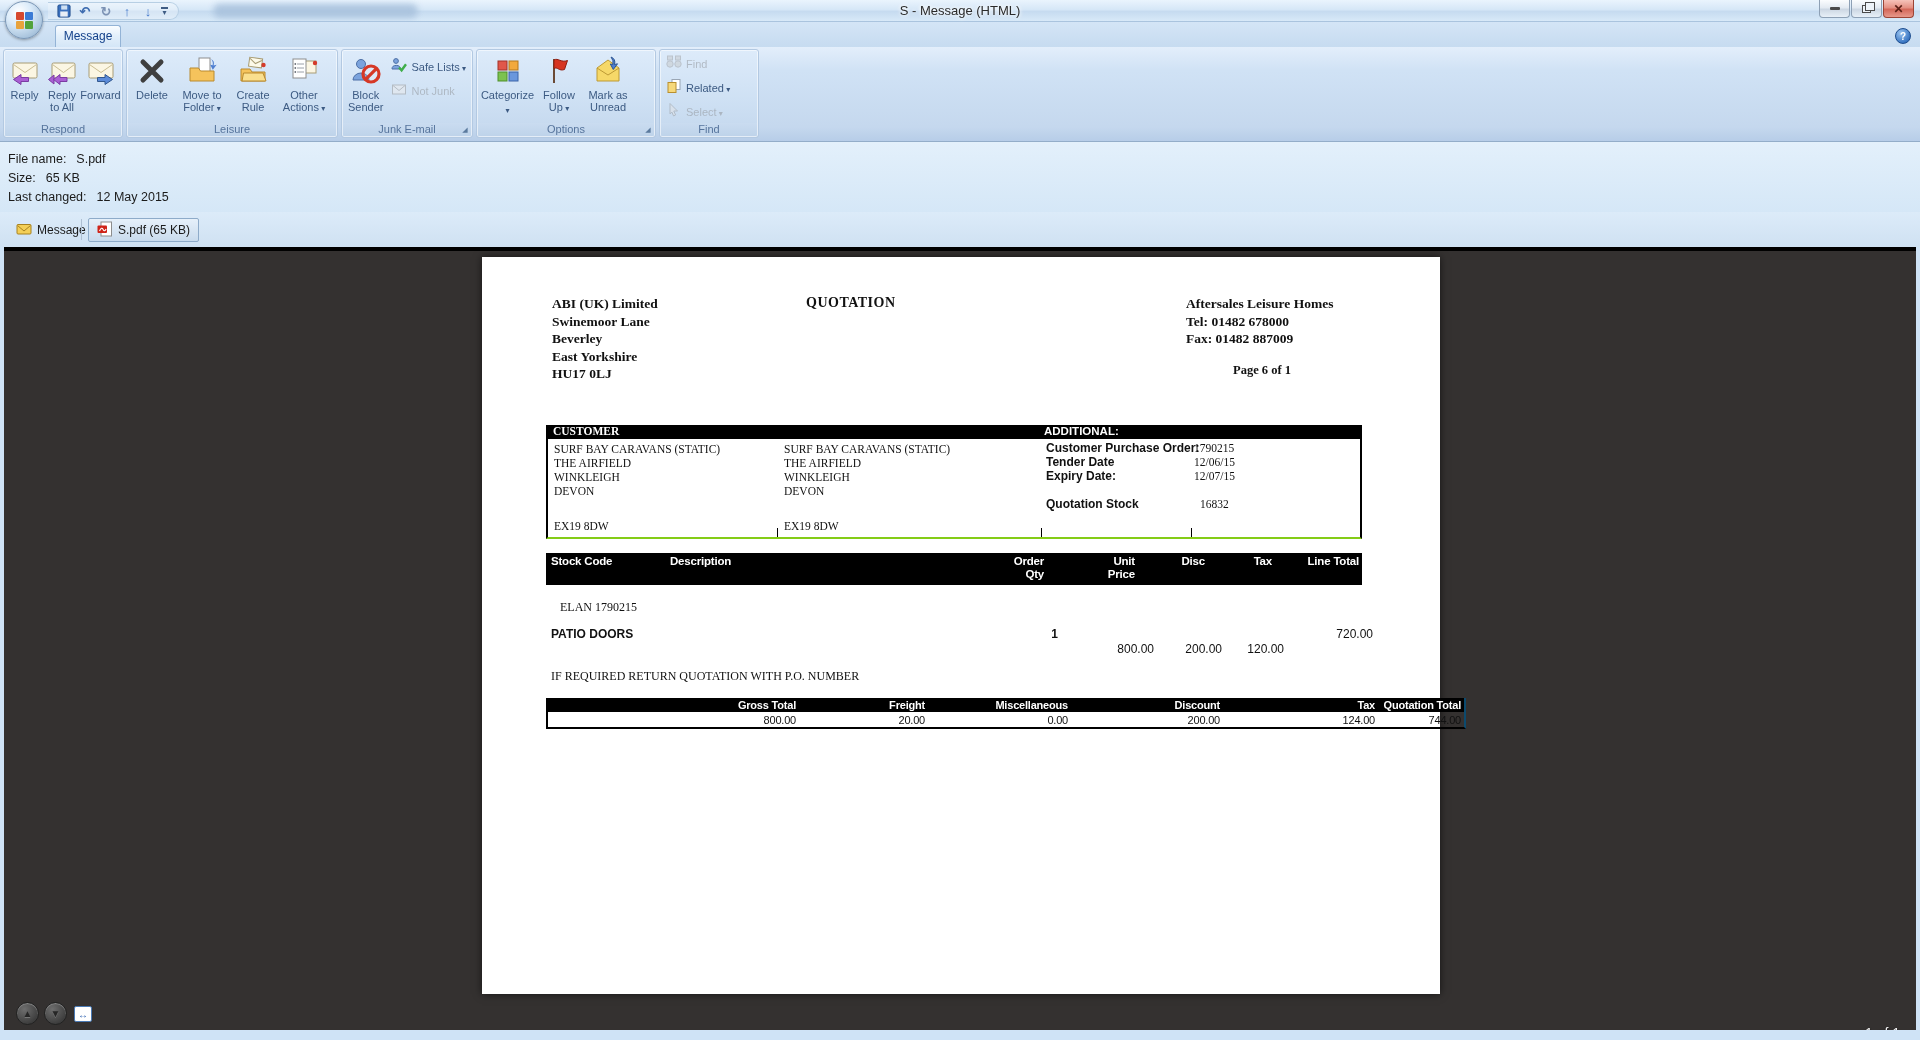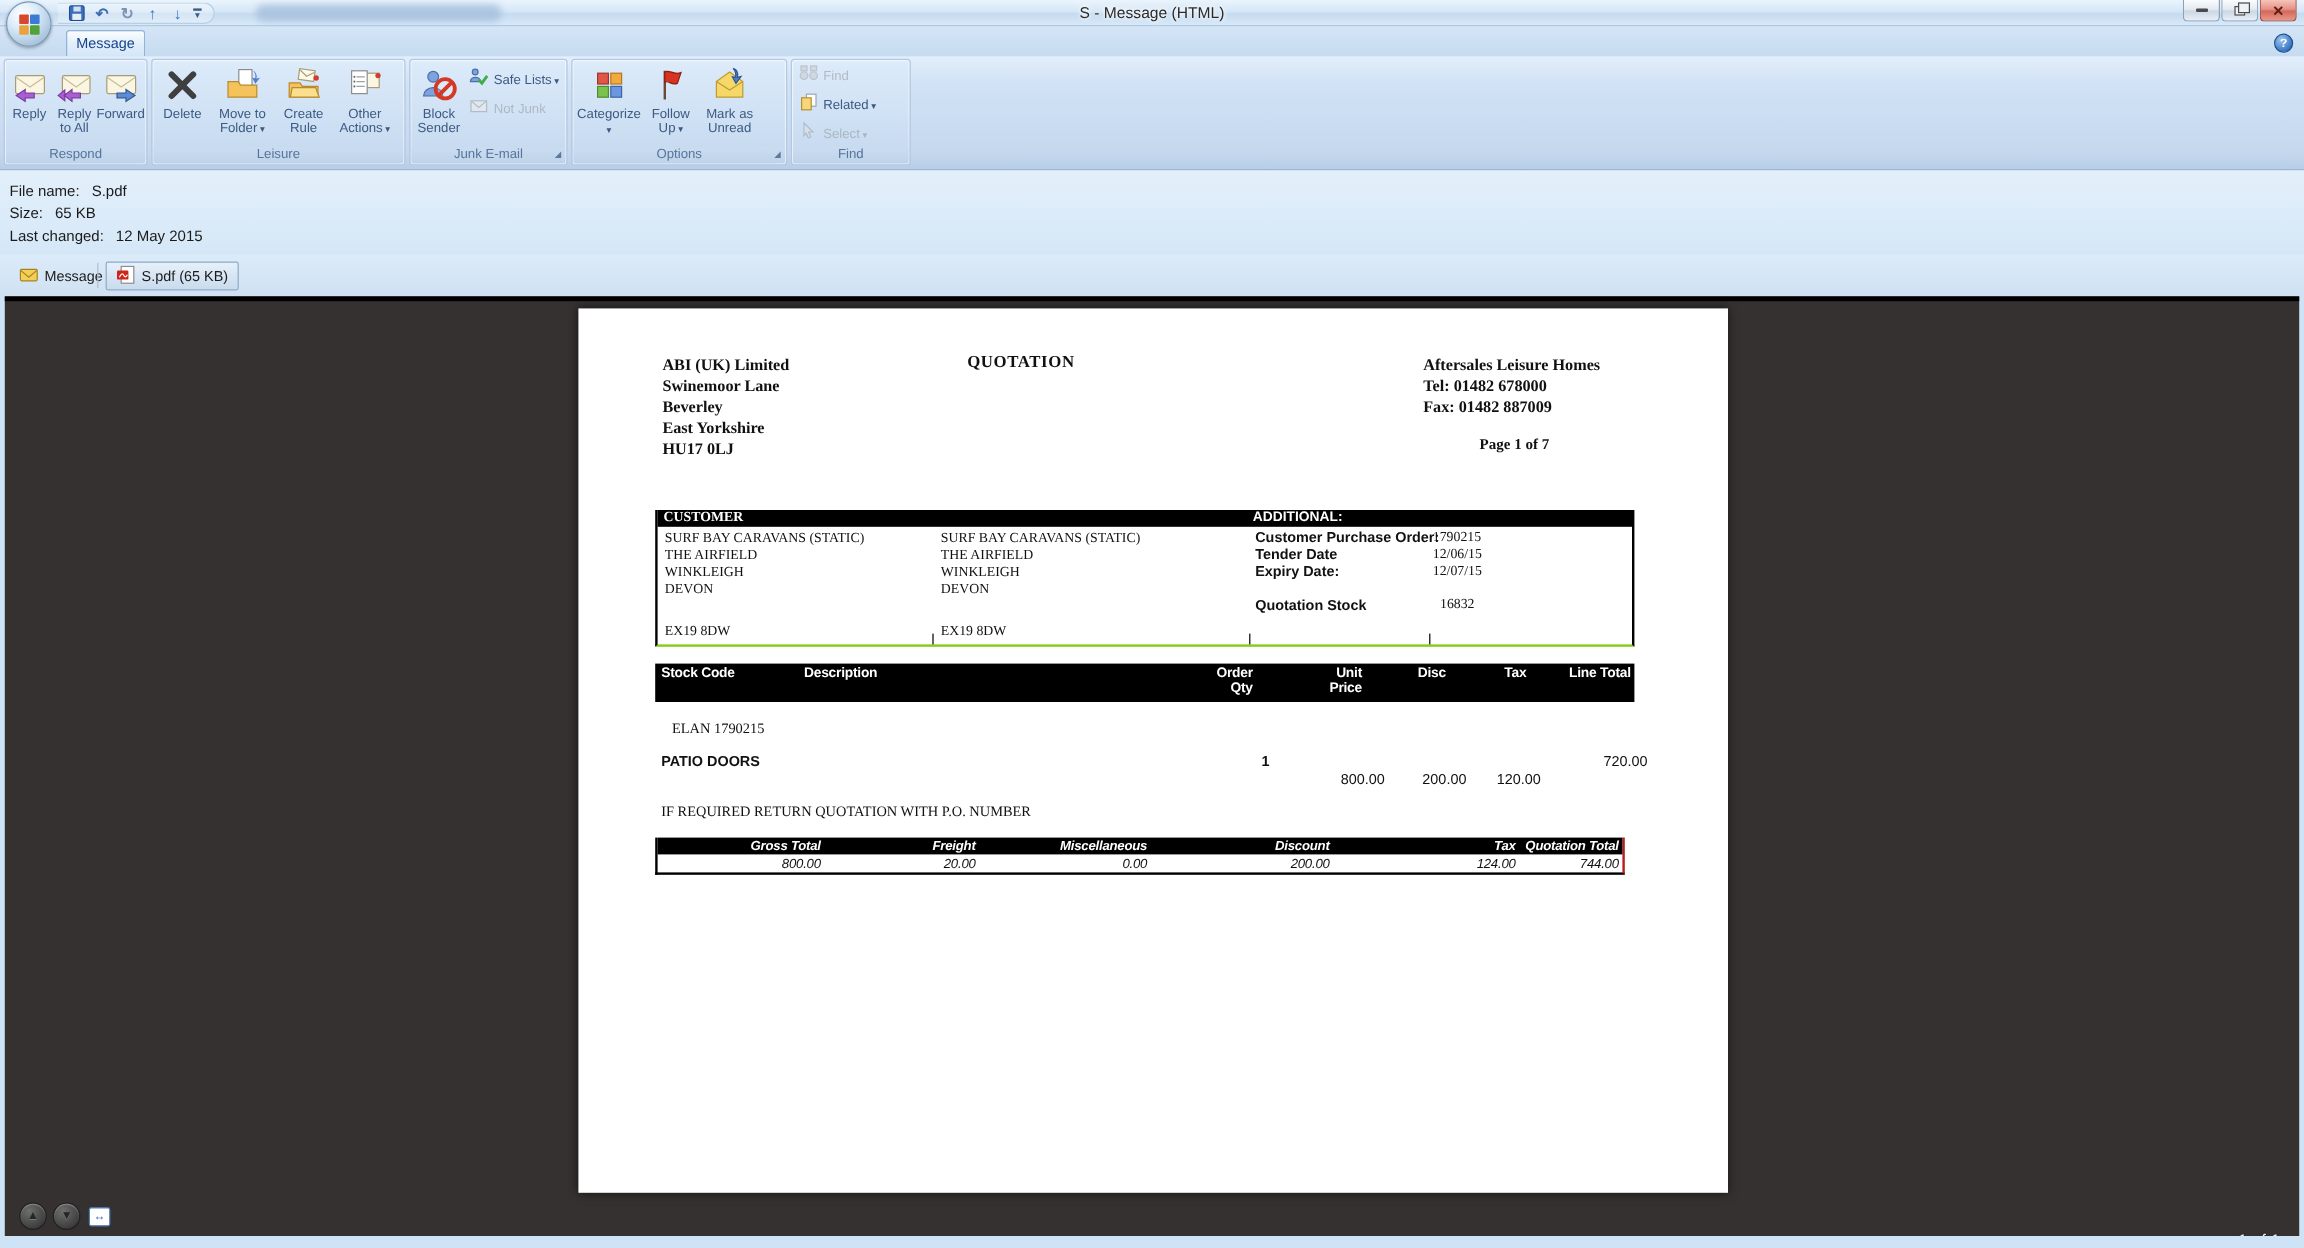--- a/index.html
+++ b/index.html
@@ -132,22 +132,22 @@
   .tick { position:absolute; bottom:0; width:1px; height:9px; background:#000; }
 
   .itemstbl { position:absolute; left:64px; top:296px; width:816px; }
   .items-head { position:relative; width:816px; height:32px; }
   .ithc { position:absolute; top:2px; font-size:11.5px; font-weight:bold; letter-spacing:-.2px;
     line-height:13px; }
   .r { text-align:right; }
   .itcell { position:absolute; font-size:12px; color:#111; }
   .note { position:absolute; left:69px; top:412px; font-size:12px; color:#111; }
 
-  .tottbl { position:absolute; left:64px; top:441px; width:808px; height:31px;
-    border-left:2px solid #000; border-right:2px solid #b91c1c; border-bottom:2px solid #000;font-style:italic; }
+  .tottbl { position:absolute; left:64px; top:441px; width:920px; height:31px;
+    border-left:2px solid #000; border-right:2px solid #0c4a6e; border-bottom:2px solid #000; }
   .tot-head { position:absolute; left:0; top:0; width:100%; height:14px; }
   .tothc { position:absolute; top:1px; font-size:11px; font-weight:bold; letter-spacing:-.2px; }
   .totvc { position:absolute; top:16px; font-size:11px; color:#111; letter-spacing:-.2px; }
 </style>
 </head>
 <body>
 
 <div id="app">
 
   <div class="titlebar">
@@ -441,21 +441,21 @@
         <div>Beverley</div>
         <div>East Yorkshire</div>
         <div>HU17 0LJ</div>
       </div>
       <div class="hdr-title serif">QUOTATION</div>
       <div class="hdr-right serif">
         <div>Aftersales Leisure Homes</div>
         <div>Tel: 01482 678000</div>
         <div>Fax: 01482 887009</div>
       </div>
-      <div class="pagelbl serif">Page 1 of 7</div>
+      <div class="pagelbl serif">Page 6 of 1</div>
 
       <div class="custtbl">
         <div class="cust-head blackbar">
           <span class="h1 serif">CUSTOMER</span>
           <span class="h2">ADDITIONAL:</span>
         </div>
         <div class="addr serif" style="left:6px">
           <div>SURF BAY CARAVANS (STATIC)</div>
           <div>THE AIRFIELD</div>
           <div>WINKLEIGH</div>

